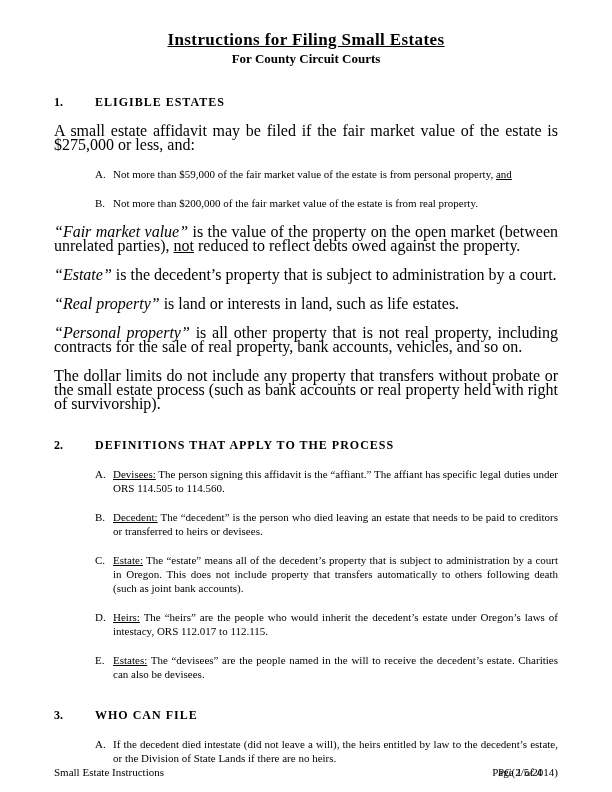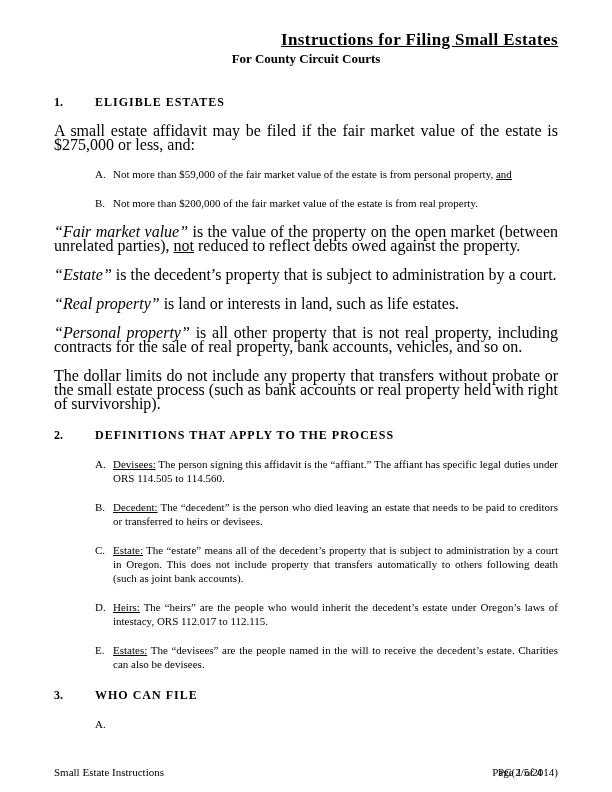--- a/index.html
+++ b/index.html
@@ -18,38 +18,38 @@
   }
   .doc {
     position: absolute;
     top: 30px;
     left: 54px;
     right: 54px;
   }
   .title {
     font-size: 17px;
     font-weight: bold;
-    text-align: right;
+    text-align: center;
     text-decoration: underline;
     letter-spacing: 0.4px;
     line-height: 20px;
   }
   .subtitle {
     font-size: 13px;
     font-weight: bold;
     text-align: center;
     line-height: 15px;
     margin-top: 1px;
   }
   .sec-h {
     font-size: 12px;
     font-weight: bold;
     letter-spacing: 1px;
     line-height: 14px;
-    margin-top: 17px;
+    margin-top: 27px;
   }
   .sec-h.first {
     margin-top: 29px;
   }
   .sec-h .num {
     display: inline-block;
     width: 41px;
     letter-spacing: 0;
   }
   p.body {
@@ -140,20 +140,21 @@
       <span class="marker">E.</span>
       <span><span class="u">Estates:</span><span>  The “devisees” are the people named in the will to receive the decedent’s estate.  Charities can also be devisees.</span></span>
     </div>
 
     <div class="sec-h">
       <span class="num">3.</span><span>WHO CAN FILE</span>
     </div>
 
     <div class="li">
       <span class="marker">A.</span>
+      <span><span>If the decedent died intestate (did not leave a will), the heirs entitled by law to the decedent’s estate, or the Division of State Lands if there are no heirs.</span></span>
     </div>
 
   </div>
 
   <div class="footer">
     <span class="f-left">Small Estate Instructions</span>
     <span class="f-center">Page 1 of 4</span>
     <span class="f-right">PC(2/5/2014)</span>
   </div>
 </div>

